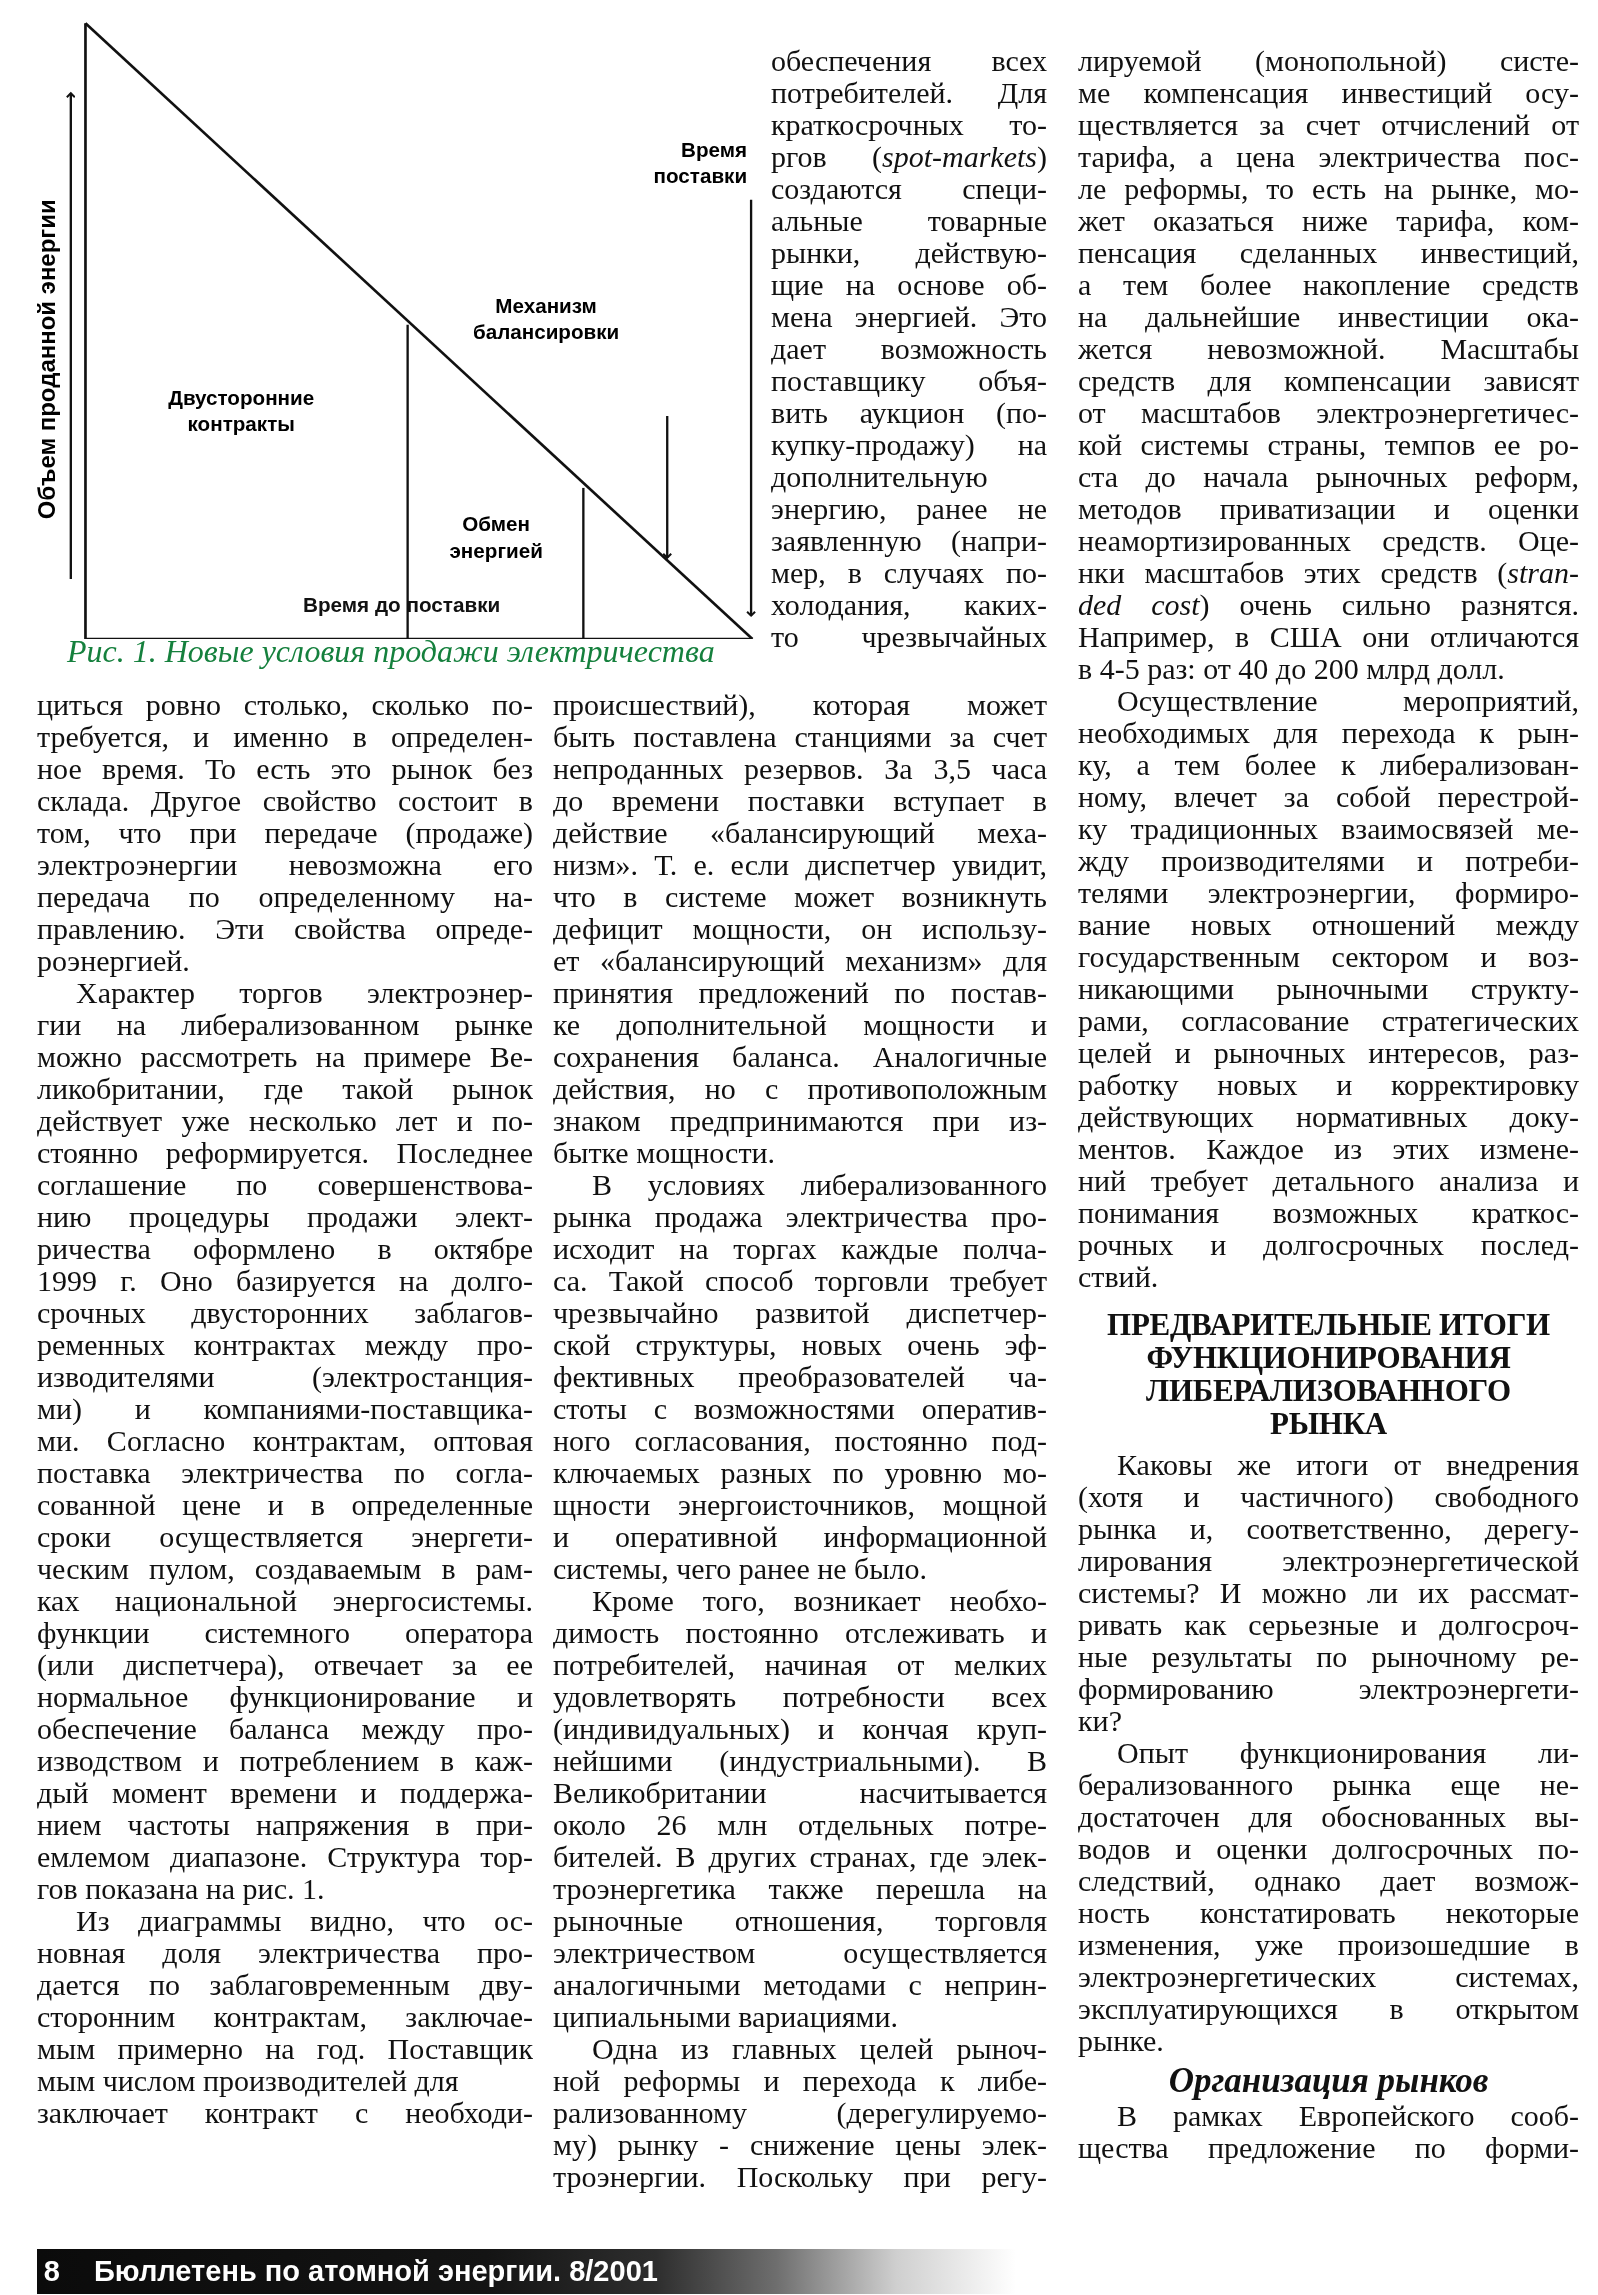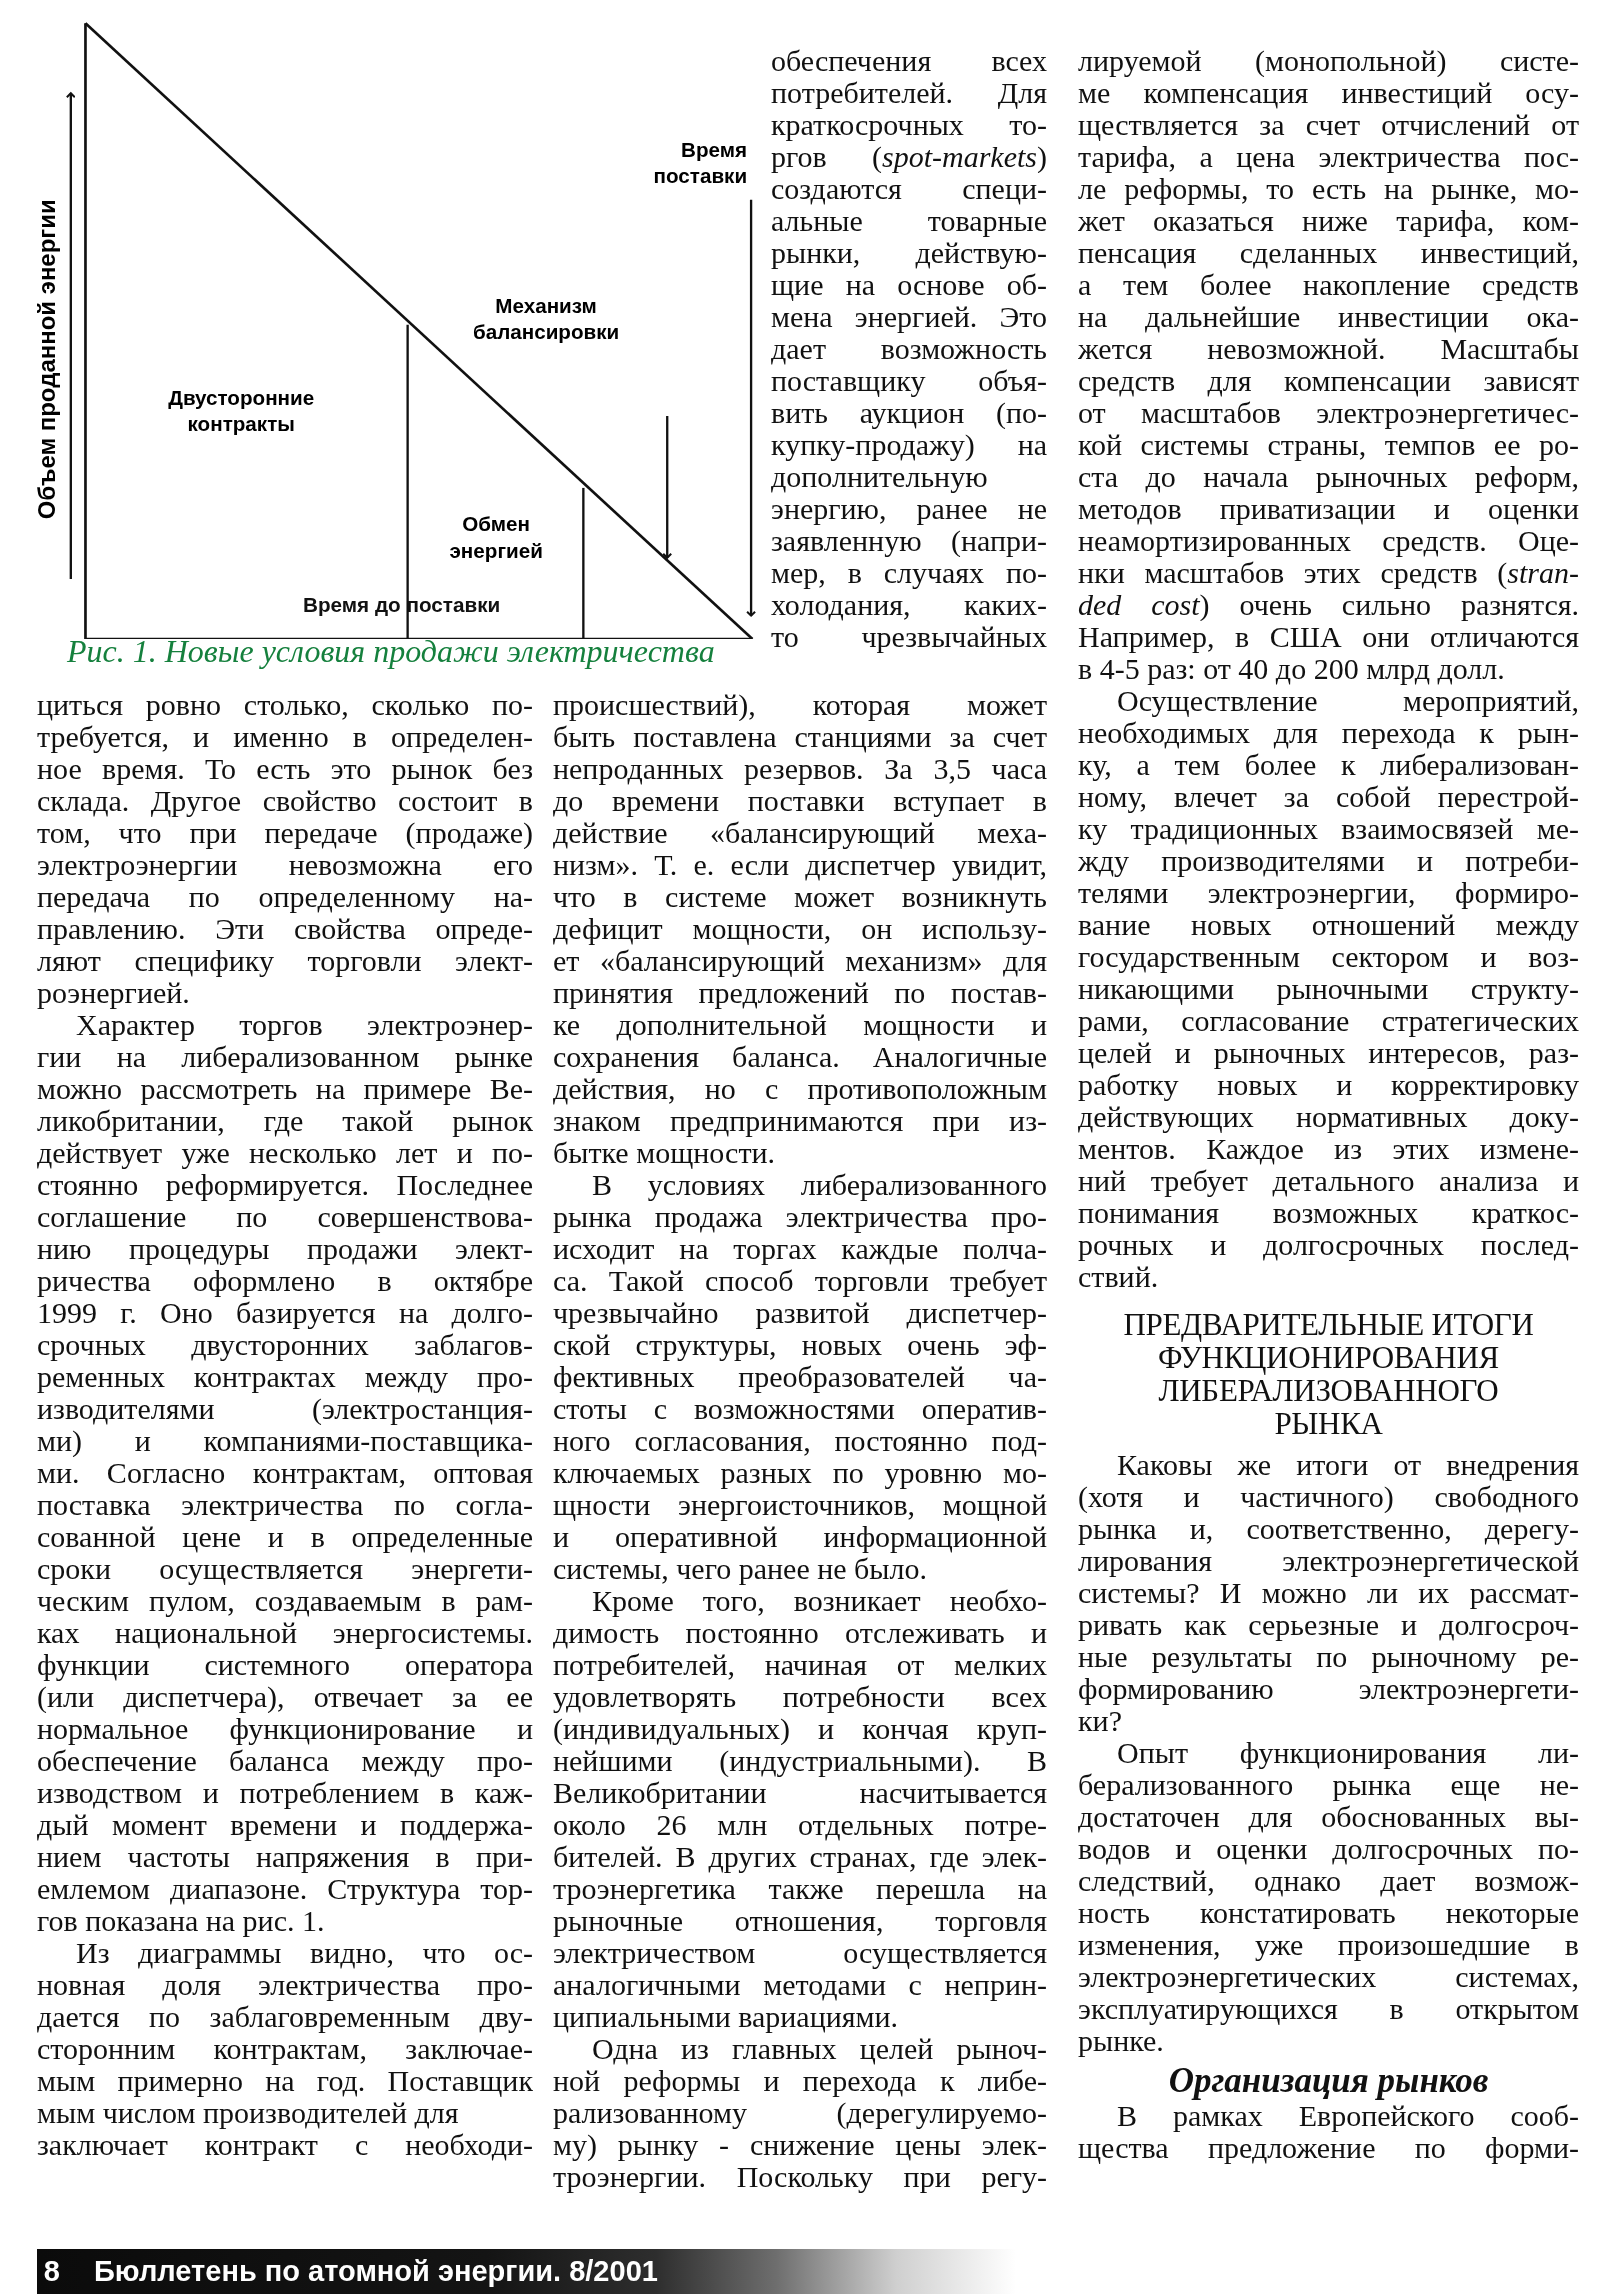--- a/index.html
+++ b/index.html
@@ -2,21 +2,21 @@
 <html style="font-size:10.7px"><head>
 <meta charset="utf-8">
 <style>
   html, body { margin:0; padding:0; }
   body { width:1599px; height:2295px; background:#fff; position:relative; overflow:hidden; color:#111;
          font-family:"Liberation Serif", "DejaVu Serif", serif; }
   .col { position:absolute; font-size:30px; line-height:32px; text-align:justify;margin-top:20px; }
   .col .ln { display:block; white-space:nowrap; text-align-last:justify; overflow:hidden; height:32px; }
   .col .ln.last { text-align-last:left; }
   .col .ln.ind { text-indent:39px; }
-  .heading { font-weight:normal; font-size:31px; line-height:33px; text-align:center; letter-spacing:-0.3px; }
+  .heading { font-weight:bold; font-size:31px; line-height:33px; text-align:center; letter-spacing:-0.3px; }
   .subhead { font-weight:bold; font-style:italic; text-align:center; font-size:35px; }
   em.it { font-style:italic; }
   #chart { position:absolute; left:0; top:0; width:766px; height:639px; }
   #chart svg text { font-family:"Liberation Sans", "DejaVu Sans", sans-serif; font-weight:bold; }
   .caption { position:absolute; left:67px; top:633px; width:699px; font-size:32px; font-style:italic;
              font-family:"Liberation Serif", serif; color:#15803d; }
   .footer { position:absolute; left:37px; top:2249px; width:999px; height:45px;
             background:linear-gradient(to right,#0b0b0b 0%,#141414 45%,#2e2e2e 62%,#6e6e6e 74%,#cfcfcf 86%,#fff 98%); }
   .footer span { position:absolute; top:5.3px; color:#fff; font-family:"Liberation Sans", "DejaVu Sans", sans-serif;
                  font-weight:bold; font-size:29px; line-height:35px; }
@@ -90,21 +90,20 @@
   </div>
 <div class="col" id="col-left" style="left:37px; top:669px; width:496px;">
     <span class="ln ">циться ровно столько, сколько по-</span>
     <span class="ln ">требуется, и именно в определен-</span>
     <span class="ln ">ное время. То есть это рынок без</span>
     <span class="ln ">склада. Другое свойство состоит в</span>
     <span class="ln ">том, что при передаче (продаже)</span>
     <span class="ln ">электроэнергии невозможна его</span>
     <span class="ln ">передача по определенному на-</span>
     <span class="ln ">правлению. Эти свойства опреде-</span>
-    <span class="ln ">ляют специфику торговли элект-</span>
     <span class="ln last ">роэнергией.</span>
     <span class="ln ind">Характер торгов электроэнер-</span>
     <span class="ln ">гии на либерализованном рынке</span>
     <span class="ln ">можно рассмотреть на примере Ве-</span>
     <span class="ln ">ликобритании, где такой рынок</span>
     <span class="ln ">действует уже несколько лет и по-</span>
     <span class="ln ">стоянно реформируется. Последнее</span>
     <span class="ln ">соглашение по совершенствова-</span>
     <span class="ln ">нию процедуры продажи элект-</span>
     <span class="ln ">ричества оформлено в октябре</span>

